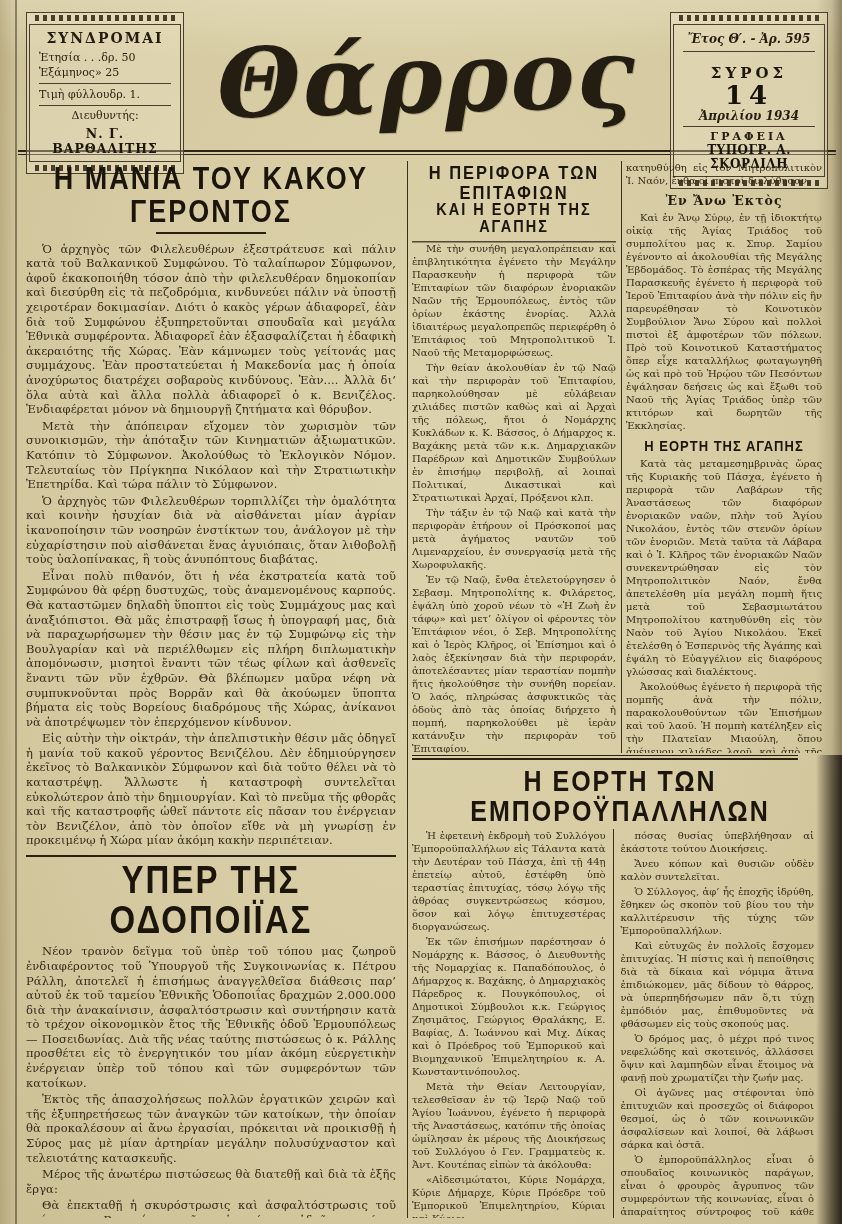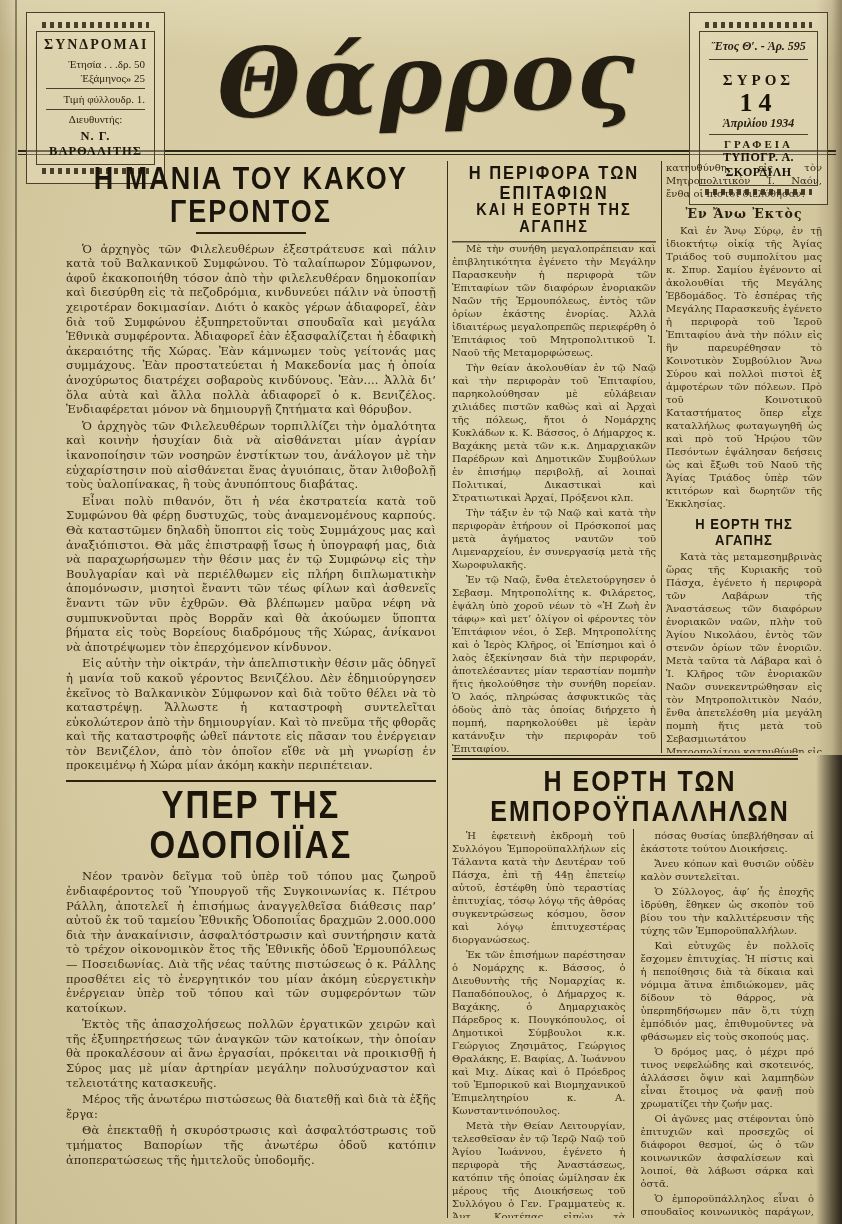--- a/index.html
+++ b/index.html
@@ -28,31 +28,31 @@
     background:linear-gradient(to right, rgba(60,48,30,0) 0%, rgba(60,48,30,.30) 100%);
     z-index:5;
   }
 
   
   .masthead{
     display:flex; align-items:stretch; justify-content:space-between;
     padding:12px 14px 4px 26px; height:150px;
   }
   .deco-box{
-    width:139px; border:1px solid #4a3f2a; background:rgba(240,233,203,.35);
-    padding:9px; flex:0 0 auto; align-self:flex-start;font-family:Liberation Serif, serif;
+    width:158px; border:1px solid #4a3f2a; background:rgba(240,233,203,.35);
+    padding:2px; flex:0 0 auto; align-self:flex-start;
   }
   .deco-box .inner{ border:1px solid #4a3f2a; padding:5px 7px; text-align:center; }
   .deco-strip{
     height:6px; margin:0 6px 3px 6px;
     background:repeating-linear-gradient(90deg,#4a3f2a 0 4px, rgba(0,0,0,0) 4px 8px);
   }
   .deco-strip.bottom{ margin:3px 6px 0 6px; }
   .box-heading{ font-size:14px; font-weight:bold; letter-spacing:2px; margin-bottom:4px; color:#241d10;}
-  .sub-row{ display:flex; justify-content:flex-end; font-size:11px; padding:1px 2px; color:#2e2514;}
+  .sub-row{ display:flex; justify-content:flex-start; font-size:11px; padding:1px 2px; color:#2e2514;}
   .sub-row .lbl{ text-align:left; }
   .divline{ border-top:1px solid #4a3f2a; margin:3px 2px; }
   .director-label{ font-size:11px; margin-top:3px; color:#2e2514;}
   .director-name{ font-size:12.5px; font-weight:bold; letter-spacing:1px; margin-top:4px; color:#1d170c;}
   .paper-title{
     flex:1; text-align:center; align-self:center;
     font-family:"DejaVu Serif", serif; font-style:italic; font-weight:bold;
     font-size:96px; line-height:1; color:#241d12;
     transform:rotate(-1.5deg); letter-spacing:2px;
     text-shadow:1px 1px 0 rgba(60,48,28,.25);
@@ -65,21 +65,21 @@
   .printer{ font-size:12px; font-weight:bold; letter-spacing:.5px; color:#17120a;}
 
   .head-rule{ border-top:2px solid #2e2616; border-bottom:1px solid #2e2616; height:5px; margin:0 6px 0 18px; }
 
   
   .body-grid{
     display:grid;
     grid-template-columns:376px 10px 204px 10px 1fr;
     grid-template-rows:592px 1fr;
     padding:6px 4px 0 26px;
-    height:1063px; overflow:hidden;margin-left:40px;
+    height:1063px; overflow:hidden;
   }
   .col-left{ grid-column:1; grid-row:1 / span 2; overflow:hidden; padding-right:6px; }
   .vrule1{ grid-column:2; grid-row:1 / span 2; background:linear-gradient(#3a3018,#3a3018) center/1px 100% no-repeat; }
   .col-mid{ grid-column:3; grid-row:1; overflow:hidden; }
   .vrule2{ grid-column:4; grid-row:1; background:linear-gradient(#3a3018,#3a3018) center/1px 100% no-repeat; }
   .col-right{ grid-column:5; grid-row:1; overflow:hidden; padding-right:16px; }
   .bottom-span{ grid-column:3 / span 3; grid-row:2; overflow:hidden; padding-right:10px; }
 
   
   h2.headline{
@@ -165,20 +165,21 @@
   <div class="head-rule"></div>
 
   <main class="body-grid">
 
     <section class="col-left left-body">
       <article>
         <h2 class="headline headline-xl">Η ΜΑΝΙΑ ΤΟΥ ΚΑΚΟΥ ΓΕΡΟΝΤΟΣ</h2>
         <div class="headline-underline"></div>
         <div>
             <p class="para">Ὁ ἀρχηγὸς τῶν Φιλελευθέρων ἐξεστράτευσε καὶ πάλιν κατὰ τοῦ Βαλκανικοῦ Συμφώνου. Τὸ ταλαίπωρον Σύμφωνον, ἀφοῦ ἐκακοποιήθη τόσον ἀπὸ τὴν φιλελευθέραν δημοκοπίαν καὶ διεσύρθη εἰς τὰ πεζοδρόμια, κινδυνεύει πάλιν νὰ ὑποστῇ χειροτέραν δοκιμασίαν. Διότι ὁ κακὸς γέρων ἀδιαφορεῖ, ἐὰν διὰ τοῦ Συμφώνου ἐξυπηρετοῦνται σπουδαῖα καὶ μεγάλα Ἐθνικὰ συμφέροντα. Ἀδιαφορεῖ ἐὰν ἐξασφαλίζεται ἡ ἐδαφικὴ ἀκεραιότης τῆς Χώρας. Ἐὰν κάμνωμεν τοὺς γείτονάς μας συμμάχους. Ἐὰν προστατεύεται ἡ Μακεδονία μας ἡ ὁποία ἀνοχύρωτος διατρέχει σοβαροὺς κινδύνους. Ἐὰν.... Ἀλλὰ δι’ ὅλα αὐτὰ καὶ ἄλλα πολλὰ ἀδιαφορεῖ ὁ κ. Βενιζέλος. Ἐνδιαφέρεται μόνον νὰ δημιουργῇ ζητήματα καὶ θόρυβον.</p>
+            <p class="para">Μετὰ τὴν ἀπόπειραν εἴχομεν τὸν χωρισμὸν τῶν συνοικισμῶν, τὴν ἀπόταξιν τῶν Κινηματιῶν ἀξιωματικῶν. Κατόπιν τὸ Σύμφωνον. Ἀκολούθως τὸ Ἐκλογικὸν Νόμον. Τελευταίως τὸν Πρίγκηπα Νικόλαον καὶ τὴν Στρατιωτικὴν Ἐπετηρίδα. Καὶ τώρα πάλιν τὸ Σύμφωνον.</p>
             <p class="para">Ὁ ἀρχηγὸς τῶν Φιλελευθέρων τορπιλλίζει τὴν ὁμαλότητα καὶ κοινὴν ἡσυχίαν διὰ νὰ αἰσθάνεται μίαν ἀγρίαν ἱκανοποίησιν τῶν νοσηρῶν ἐνστίκτων του, ἀνάλογον μὲ τὴν εὐχαρίστησιν ποὺ αἰσθάνεται ἕνας ἀγυιόπαις, ὅταν λιθοβολῇ τοὺς ὑαλοπίνακας, ἢ τοὺς ἀνυπόπτους διαβάτας.</p>
             <p class="para">Εἶναι πολὺ πιθανόν, ὅτι ἡ νέα ἐκστρατεία κατὰ τοῦ Συμφώνου θὰ φέρῃ δυστυχῶς, τοὺς ἀναμενομένους καρπούς. Θὰ καταστῶμεν δηλαδὴ ὕποπτοι εἰς τοὺς Συμμάχους μας καὶ ἀναξιόπιστοι. Θὰ μᾶς ἐπιστραφῇ ἴσως ἡ ὑπογραφή μας, διὰ νὰ παραχωρήσωμεν τὴν θέσιν μας ἐν τῷ Συμφώνῳ εἰς τὴν Βουλγαρίαν καὶ νὰ περιέλθωμεν εἰς πλήρη διπλωματικὴν ἀπομόνωσιν, μισητοὶ ἔναντι τῶν τέως φίλων καὶ ἀσθενεῖς ἔναντι τῶν νῦν ἐχθρῶν. Θὰ βλέπωμεν μαῦρα νέφη νὰ συμπυκνοῦνται πρὸς Βορρᾶν καὶ θὰ ἀκούωμεν ὕποπτα βήματα εἰς τοὺς Βορείους διαδρόμους τῆς Χώρας, ἀνίκανοι νὰ ἀποτρέψωμεν τὸν ἐπερχόμενον κίνδυνον.</p>
             <p class="para">Εἰς αὐτὴν τὴν οἰκτράν, τὴν ἀπελπιστικὴν θέσιν μᾶς ὁδηγεῖ ἡ μανία τοῦ κακοῦ γέροντος Βενιζέλου. Δὲν ἐδημιούργησεν ἐκεῖνος τὸ Βαλκανικὸν Σύμφωνον καὶ διὰ τοῦτο θέλει νὰ τὸ καταστρέψῃ. Ἄλλωστε ἡ καταστροφὴ συντελεῖται εὐκολώτερον ἀπὸ τὴν δημιουργίαν. Καὶ τὸ πνεῦμα τῆς φθορᾶς καὶ τῆς καταστροφῆς ὠθεῖ πάντοτε εἰς πᾶσαν του ἐνέργειαν τὸν Βενιζέλον, ἀπὸ τὸν ὁποῖον εἴθε νὰ μὴ γνωρίσῃ ἐν προκειμένῳ ἡ Χώρα μίαν ἀκόμη κακὴν περιπέτειαν.</p>
           </div>
       </article>
       <div class="article-divider"></div>
       <article>
         <h2 class="headline headline-odo">ΥΠΕΡ ΤΗΣ ΟΔΟΠΟΙΪΑΣ</h2>
         <div>
             <p class="para">Νέον τρανὸν δεῖγμα τοῦ ὑπὲρ τοῦ τόπου μας ζωηροῦ ἐνδιαφέροντος τοῦ Ὑπουργοῦ τῆς Συγκοινωνίας κ. Πέτρου Ράλλη, ἀποτελεῖ ἡ ἐπισήμως ἀναγγελθεῖσα διάθεσις παρ’ αὐτοῦ ἐκ τοῦ ταμείου Ἐθνικῆς Ὁδοποιΐας δραχμῶν 2.000.000 διὰ τὴν ἀνακαίνισιν, ἀσφαλτόστρωσιν καὶ συντήρησιν κατὰ τὸ τρέχον οἰκονομικὸν ἔτος τῆς Ἐθνικῆς ὁδοῦ Ἑρμουπόλεως — Ποσειδωνίας. Διὰ τῆς νέας ταύτης πιστώσεως ὁ κ. Ράλλης προσθέτει εἰς τὸ ἐνεργητικόν του μίαν ἀκόμη εὐεργετικὴν ἐνέργειαν ὑπὲρ τοῦ τόπου καὶ τῶν συμφερόντων τῶν κατοίκων.</p>

